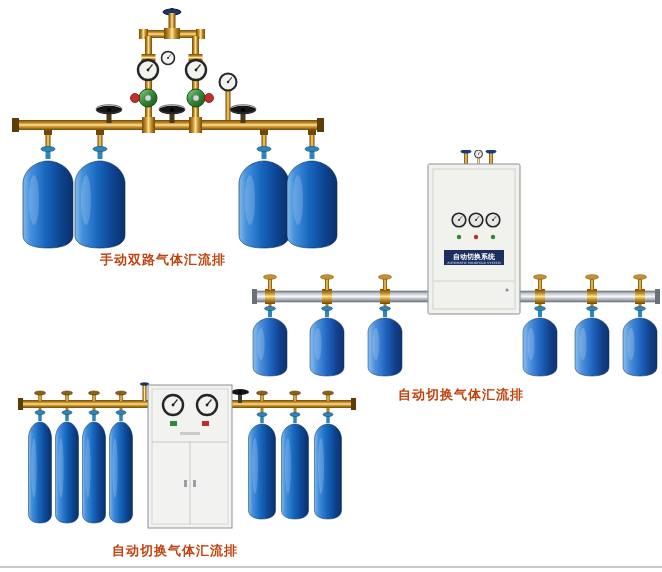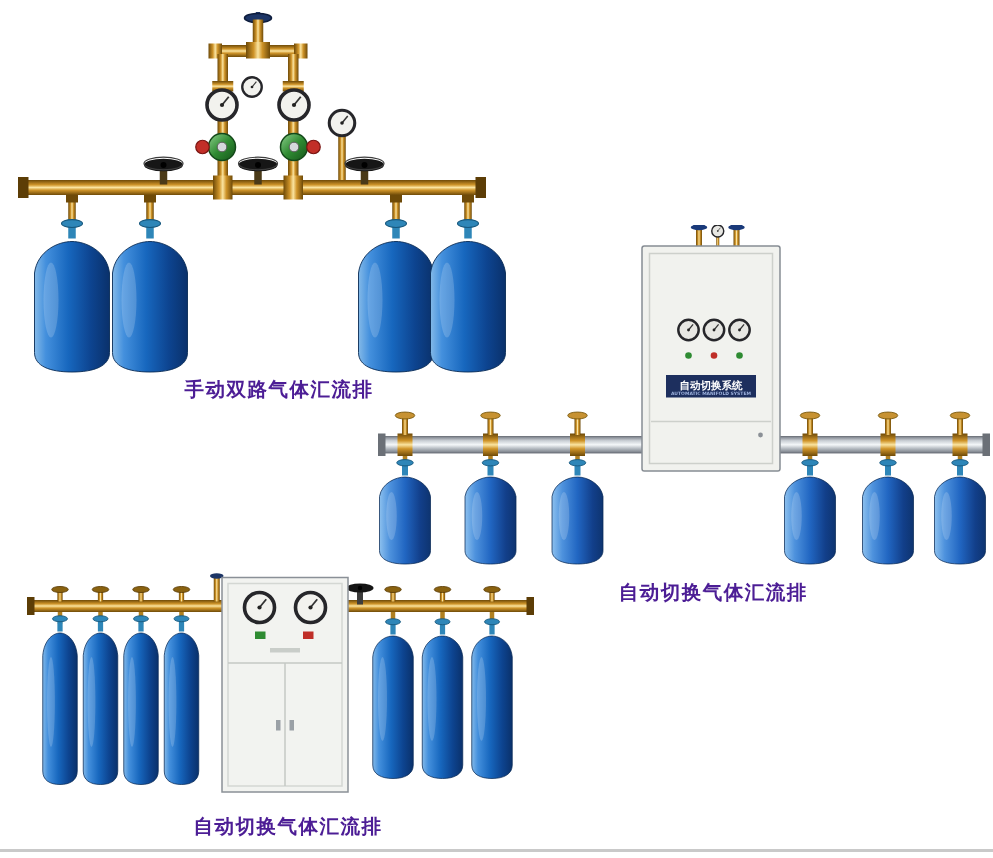--- a/index.html
+++ b/index.html
@@ -8,23 +8,23 @@
     width:662px;height:572px;
     background:#ffffff;
     overflow:hidden;
     font-family:"DejaVu Sans", sans-serif;
   }
   .product{position:absolute;text-align:center;}
   .caption{
     position:absolute;
     font-size:13px;
     font-weight:bold;
-    color:#4c1d95;
+    color:#c2410c;
     letter-spacing:1px;
-    text-align:center;
+    text-align:left;
     white-space:nowrap;
     z-index:5;
   }
   .bottom-rule{
     position:absolute;
     left:0;top:566px;width:662px;height:2px;
     background:#c9c9c9;
   }
   svg text{font-family:"DejaVu Sans", sans-serif;font-weight:bold;}
 </style>

